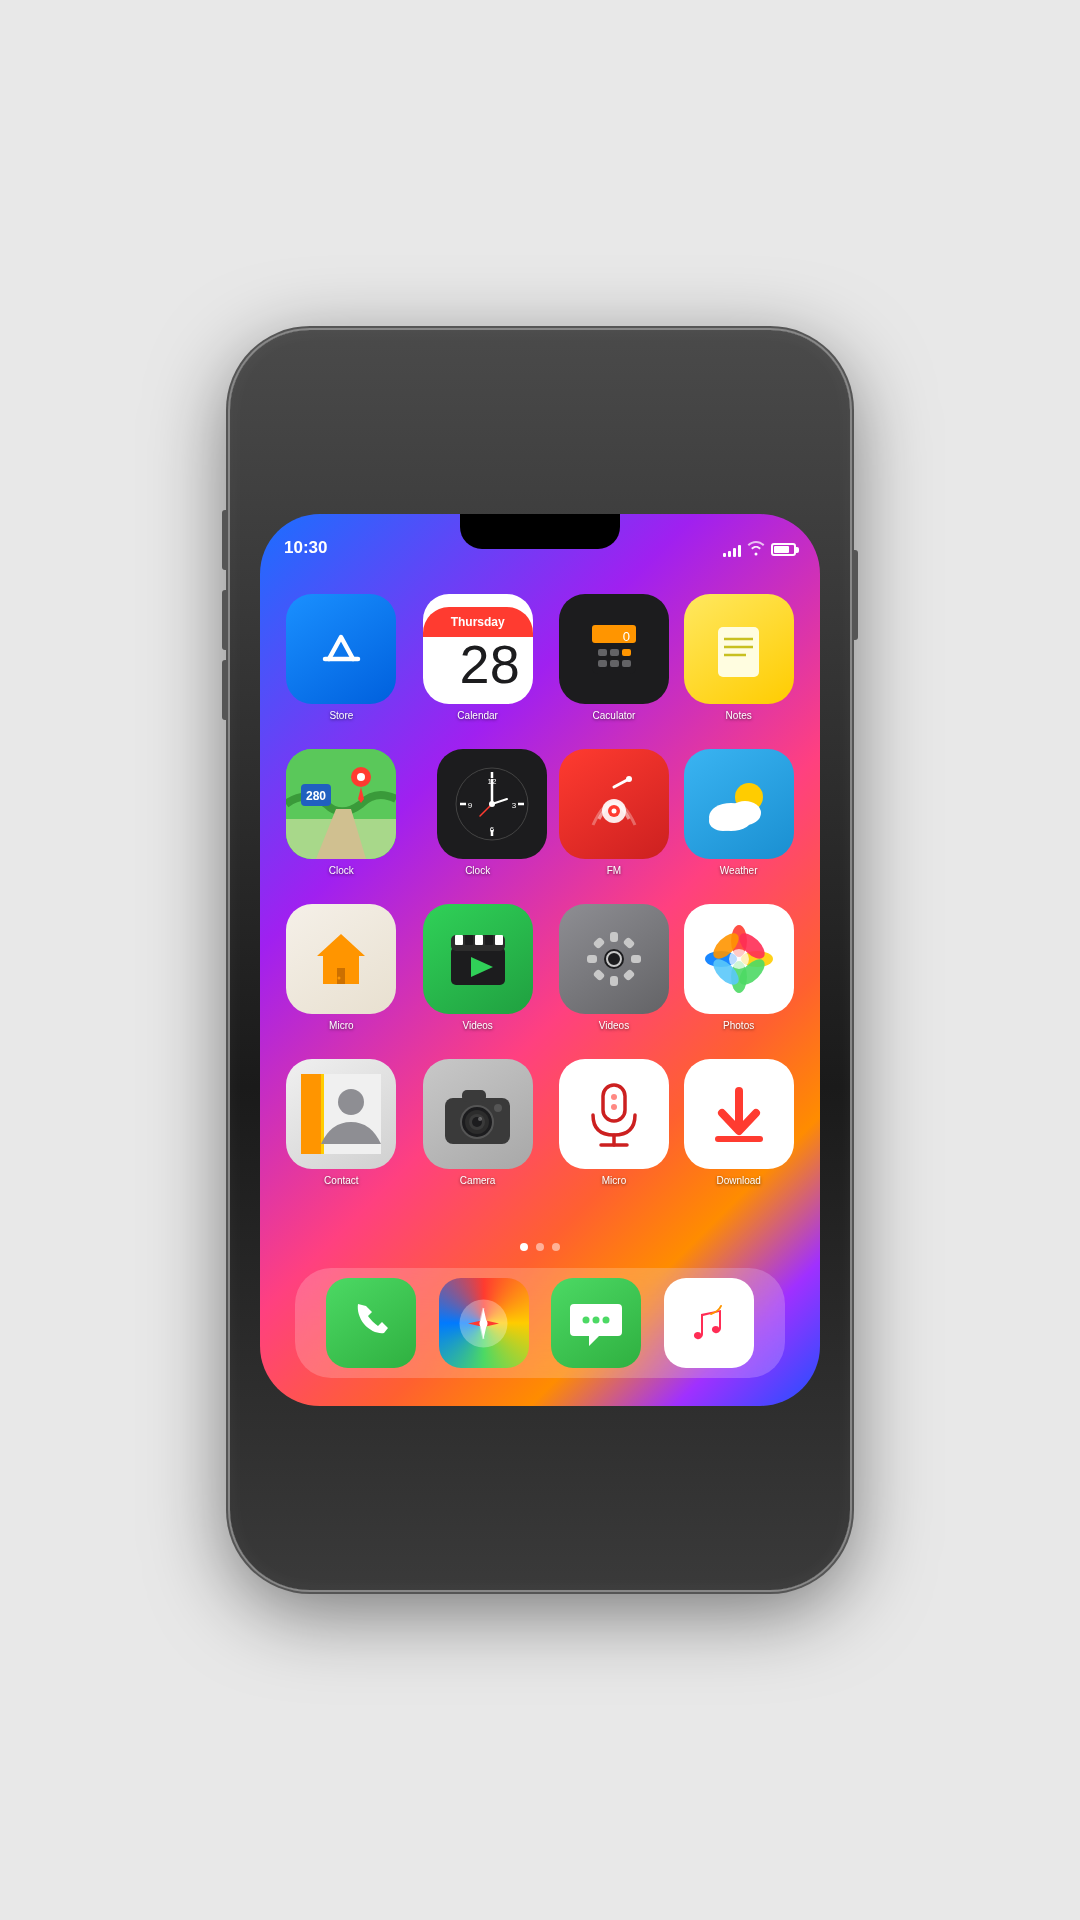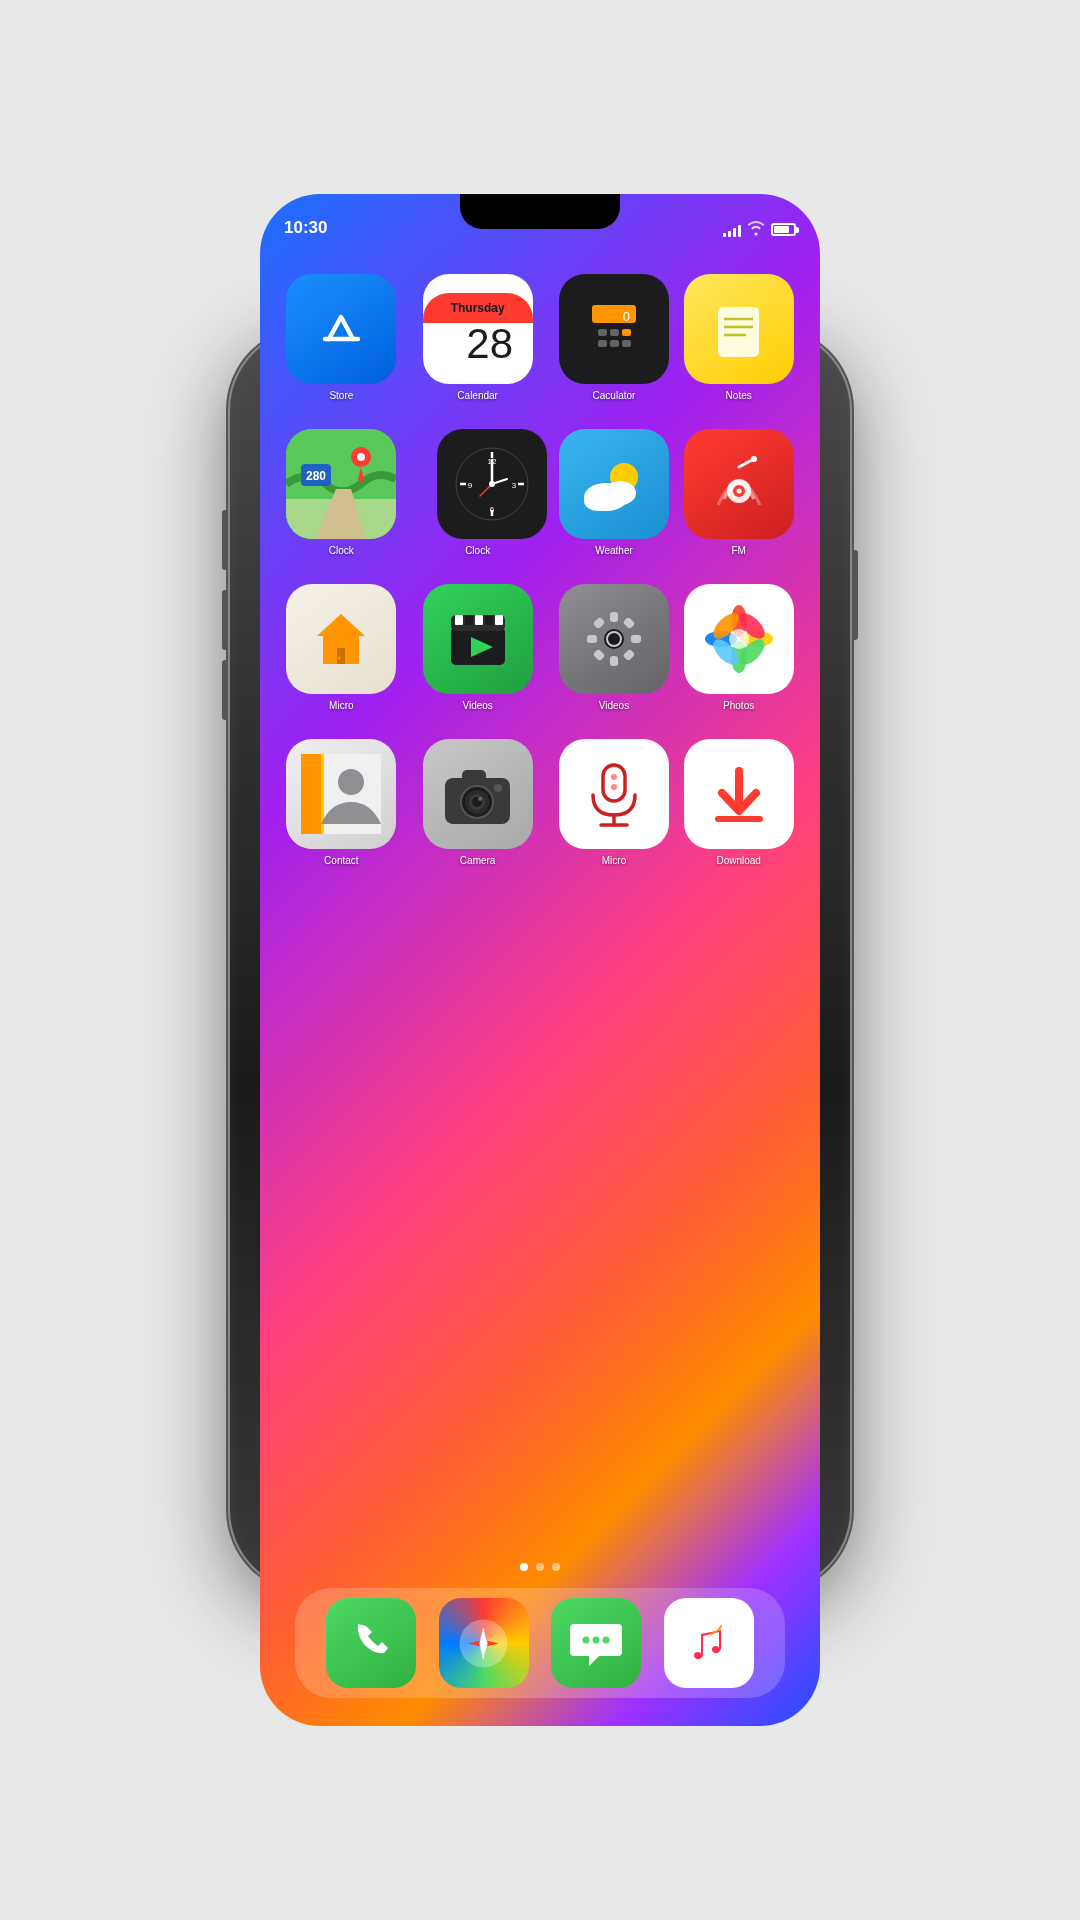--- a/index.html
+++ b/index.html
@@ -47,21 +47,21 @@
       right: -8px;
       top: 220px;
       width: 6px;
       height: 90px;
       background: #555;
       border-radius: 0 3px 3px 0;
     }
 
     .phone-screen {
       width: 560px;
-      height: 1532px;
+      height: 892px;
       border-radius: 60px;
       overflow: hidden;
       position: relative;
       background: linear-gradient(135deg, #1a6fff 0%, #a020f0 30%, #ff4080 55%, #ff6030 70%, #ff8c00 80%, #a030ff 90%, #2050ff 100%);
     }
 
     
     .notch {
       position: absolute;
       top: 0;
@@ -330,24 +330,24 @@
             <path d="M16 42H49" stroke="white" stroke-width="4.5" stroke-linecap="round"></path>
           </svg>
         </div>
         <span class="app-label">Store</span>
       </div>
 
       <div class="app-item">
         <div class="app-icon icon-calendar">
           <div style="display:flex;flex-direction:column;align-items:center;width:100%;">
             <div style="background:#ff3b30;width:100%;height:30px;display:flex;align-items:center;justify-content:center;border-radius:26px 26px 0 0;">
-              <span style="color:#0f172a;font-size:12px;font-weight:600;">Thursday</span>
+              <span style="color:#ffffff;font-size:12px;font-weight:600;">Thursday</span>
             </div>
             <div style="flex:1;display:flex;align-items:center;justify-content:center;">
-              <span style="color:#1c1c1e;font-size:42px;font-weight:300;line-height:1;margin-left:24px;">28</span>
+              <span style="color:#1c1c1e;font-size:54px;font-weight:300;line-height:1;margin-left:24px;">28</span>
             </div>
           </div>
         </div>
         <span class="app-label">Calendar</span>
       </div>
 
       <div class="app-item">
         <div class="app-icon icon-calculator">
           <svg width="60" height="65" viewBox="0 0 60 65" fill="none">
             <rect x="8" y="8" width="44" height="49" rx="6" fill="#1c1c1e"></rect>
@@ -416,49 +416,49 @@
             <line x1="40" y1="40" x2="40" y2="16" stroke="white" stroke-width="2.5" stroke-linecap="round"></line>
             <line x1="40" y1="40" x2="55" y2="35" stroke="white" stroke-width="2" stroke-linecap="round"></line>
             <line x1="40" y1="40" x2="28" y2="52" stroke="#ff3b30" stroke-width="1.5" stroke-linecap="round"></line>
             <circle cx="40" cy="40" r="3" fill="white"></circle>
           </svg>
         </div>
         <span class="app-label">Clock</span>
       </div>
 
       <div class="app-item">
+        <div class="app-icon icon-fm">
+          <svg width="70" height="70" viewBox="0 0 70 70" fill="none">
+
+            <path d="M20 50 Q35 20 50 50" stroke="white" stroke-width="3" fill="none" opacity="0.5"></path>
+            <path d="M14 56 Q35 10 56 56" stroke="white" stroke-width="3" fill="none" opacity="0.3"></path>
+
+            <circle cx="35" cy="42" r="12" fill="white" opacity="0.9"></circle>
+            <circle cx="35" cy="42" r="6" fill="#ff3b30"></circle>
+            <circle cx="35" cy="42" r="2.5" fill="white"></circle>
+
+            <line x1="35" y1="18" x2="50" y2="10" stroke="white" stroke-width="3" stroke-linecap="round"></line>
+            <circle cx="50" cy="10" r="3" fill="white"></circle>
+          </svg>
+        </div>
+        <span class="app-label">FM</span>
+      </div>
+
+      <div class="app-item">
         <div class="app-icon icon-weather">
           <svg width="75" height="70" viewBox="0 0 75 70" fill="none">
 
             <circle cx="48" cy="28" r="14" fill="#ffcc00"></circle>
 
             <ellipse cx="30" cy="48" rx="22" ry="14" fill="white"></ellipse>
             <ellipse cx="44" cy="44" rx="16" ry="12" fill="white"></ellipse>
             <ellipse cx="22" cy="52" rx="14" ry="10" fill="white"></ellipse>
           </svg>
         </div>
         <span class="app-label">Weather</span>
-      </div>
-
-      <div class="app-item">
-        <div class="app-icon icon-fm">
-          <svg width="70" height="70" viewBox="0 0 70 70" fill="none">
-
-            <path d="M20 50 Q35 20 50 50" stroke="white" stroke-width="3" fill="none" opacity="0.5"></path>
-            <path d="M14 56 Q35 10 56 56" stroke="white" stroke-width="3" fill="none" opacity="0.3"></path>
-
-            <circle cx="35" cy="42" r="12" fill="white" opacity="0.9"></circle>
-            <circle cx="35" cy="42" r="6" fill="#ff3b30"></circle>
-            <circle cx="35" cy="42" r="2.5" fill="white"></circle>
-
-            <line x1="35" y1="18" x2="50" y2="10" stroke="white" stroke-width="3" stroke-linecap="round"></line>
-            <circle cx="50" cy="10" r="3" fill="white"></circle>
-          </svg>
-        </div>
-        <span class="app-label">FM</span>
       </div>
 
       <div class="app-item">
         <div class="app-icon icon-home">
           <svg width="65" height="70" viewBox="0 0 65 70" fill="none">
 
             <path d="M32 10 L8 32 L14 32 L14 60 L28 60 L28 44 L36 44 L36 60 L50 60 L50 32 L56 32 Z" fill="#ff9500"></path>
             <rect x="28" y="44" width="8" height="16" fill="#cc7000"></rect>
 
             <circle cx="30" cy="54" r="1.5" fill="#ff9500"></circle>

